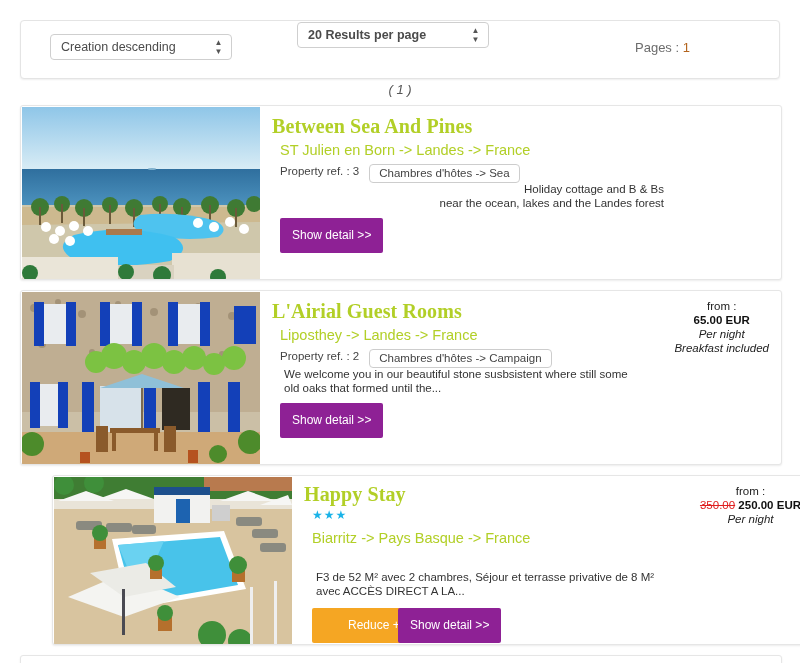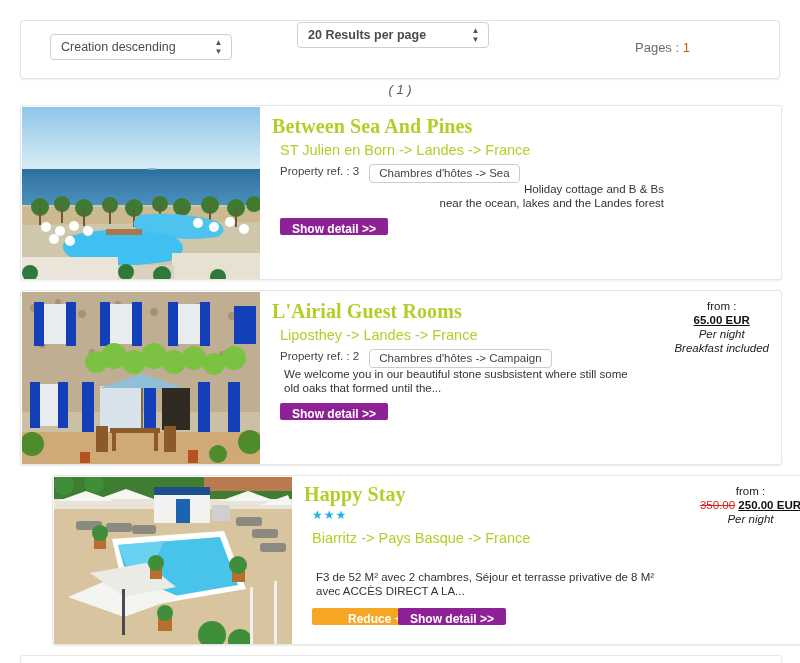--- a/index.html
+++ b/index.html
@@ -167,45 +167,45 @@
     position: absolute;
     left: 24px;
     font-size: 11.5px;
     color: #333;
     line-height: 14px;
     width: 380px;
   }
   .btn {
     position: absolute;
     box-sizing: border-box;
-    height: 17px;
+    height: 35px;
     line-height: 23px;
     padding: 0 12px;
     font-size: 12px;
-    font-weight: bold;
+    font-weight: normal;
     color: #ffffff;
     border: 0;
     border-radius: 2px;
     cursor: pointer;
     white-space: nowrap;
     font-family: "Liberation Sans", sans-serif;
   }
   .btn-detail { background: #8e2195; }
   .btn-reduce { background: #f5a623; }
 
   .price {
     position: absolute;
     right: 12px;
     text-align: center;
     font-size: 11.5px;
     color: #222;
     line-height: 14px;
     white-space: nowrap;
   }
-  .price .amount { font-weight: bold; color: #111; text-decoration: underline; }
+  .price .amount { font-weight: bold; color: #111; }
   .price .old {
     color: #e02020;
     text-decoration: line-through;
   }
   .price .note { font-style: italic; color: #222; }
 </style>
 </head>
 <body>
 
 <div id="page">

